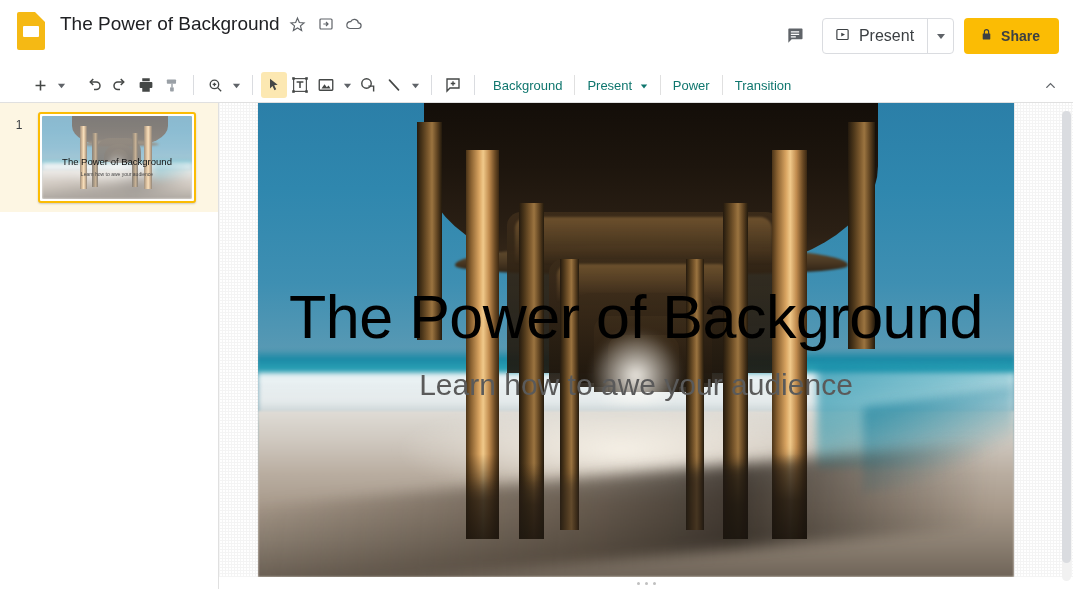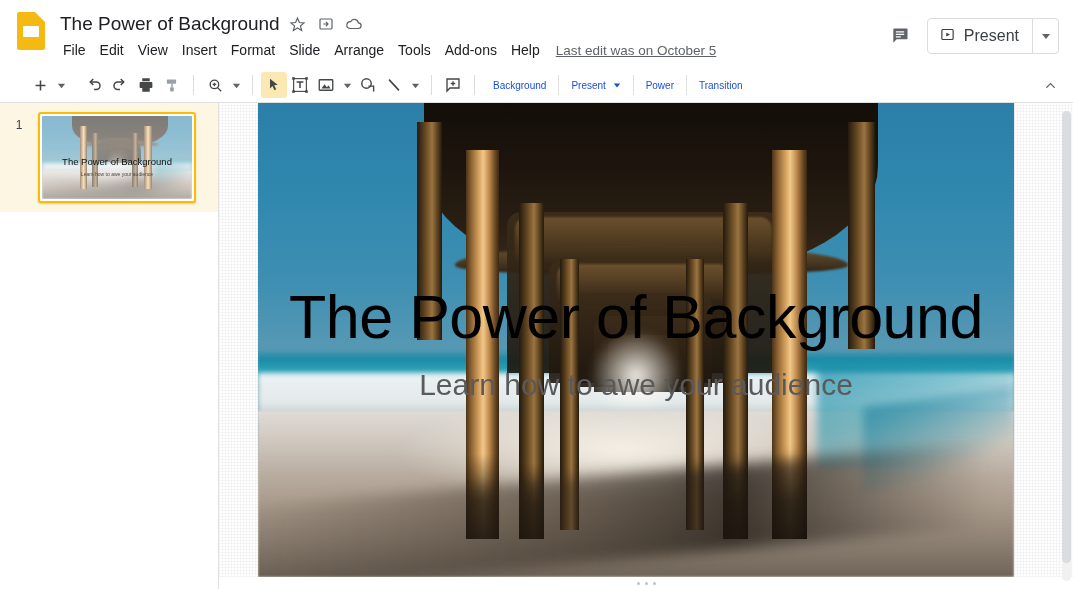--- a/index.html
+++ b/index.html
@@ -153,22 +153,22 @@
     width: 16px; height: 26px;
     display: flex; align-items: center; justify-content: center;
     color: #5f6368;
   }
   .tb-sep {
     width: 1px; height: 20px;
     background: #dadce0;
     margin: 0 8px;
   }
   .tb-text {
-    font-size: 10px;
-    color: #1d4ed8;
+    font-size: 13px;
+    color: #0f766e;
     padding: 4px 10px;
     border-radius: 3px;
     white-space: nowrap;
   }
   .tb-textgroup { display: flex; align-items: center; }
   .tb-vsep { width: 1px; height: 20px; background: #e0e0e0; margin: 0 2px; }
   .tb-collapse {
     position: absolute;
     right: 10px; top: 50%;
     transform: translateY(-50%);
@@ -456,33 +456,20 @@
         </svg>
       </div>
 
       <div class="title-icon">
         <svg width="18" height="18" viewBox="0 0 24 24" fill="none" stroke="currentColor" stroke-width="1.6">
           <path d="M6.5 18h11a3.8 3.8 0 0 0 .3-7.6A5.4 5.4 0 0 0 7.6 8.9 3.9 3.9 0 0 0 6.5 18z"></path>
         </svg>
       </div>
     </div>
 
-    <div class="menubar">
-      <div class="menu-item">File</div>
-      <div class="menu-item">Edit</div>
-      <div class="menu-item">View</div>
-      <div class="menu-item">Insert</div>
-      <div class="menu-item">Format</div>
-      <div class="menu-item">Slide</div>
-      <div class="menu-item">Arrange</div>
-      <div class="menu-item">Tools</div>
-      <div class="menu-item">Add-ons</div>
-      <div class="menu-item">Help</div>
-      <div class="last-edit">Last edit was on October 5</div>
-    </div>
   </div>
 
   <div class="header-right">
     <div class="comment-btn">
       <svg width="20" height="20" viewBox="0 0 24 24" fill="currentColor">
         <path d="M4 3h16a1 1 0 0 1 1 1v11a1 1 0 0 1-1 1H8l-4 4V4a1 1 0 0 1 1-1z"></path>
         <path d="M7 7h10M7 10h10M7 13h6" stroke="#fff" stroke-width="1.4"></path>
       </svg>
     </div>
 
@@ -496,20 +483,28 @@
         </span>
         <span>Present</span>
       </div>
       <div class="present-caret">
         <svg width="10" height="10" viewBox="0 0 10 10" fill="currentColor">
           <polygon points="1,3 9,3 5,8"></polygon>
         </svg>
       </div>
     </div>
 
+    <div class="share-btn">
+      <span>
+        <svg width="13" height="13" viewBox="0 0 24 24" fill="currentColor">
+          <path d="M12 2a5 5 0 0 0-5 5v3H6a1 1 0 0 0-1 1v9a1 1 0 0 0 1 1h12a1 1 0 0 0 1-1v-9a1 1 0 0 0-1-1h-1V7a5 5 0 0 0-5-5zm0 2.2A2.8 2.8 0 0 1 14.8 7v3H9.2V7A2.8 2.8 0 0 1 12 4.2z"></path>
+        </svg>
+      </span>
+      <span>Share</span>
+    </div>
   </div>
 </div>
 
 <div class="toolbar">
 
   <div class="tb-btn">
     <svg width="17" height="17" viewBox="0 0 24 24" fill="none" stroke="currentColor" stroke-width="2.2">
       <path d="M12 5v14M5 12h14"></path>
     </svg>
   </div>

